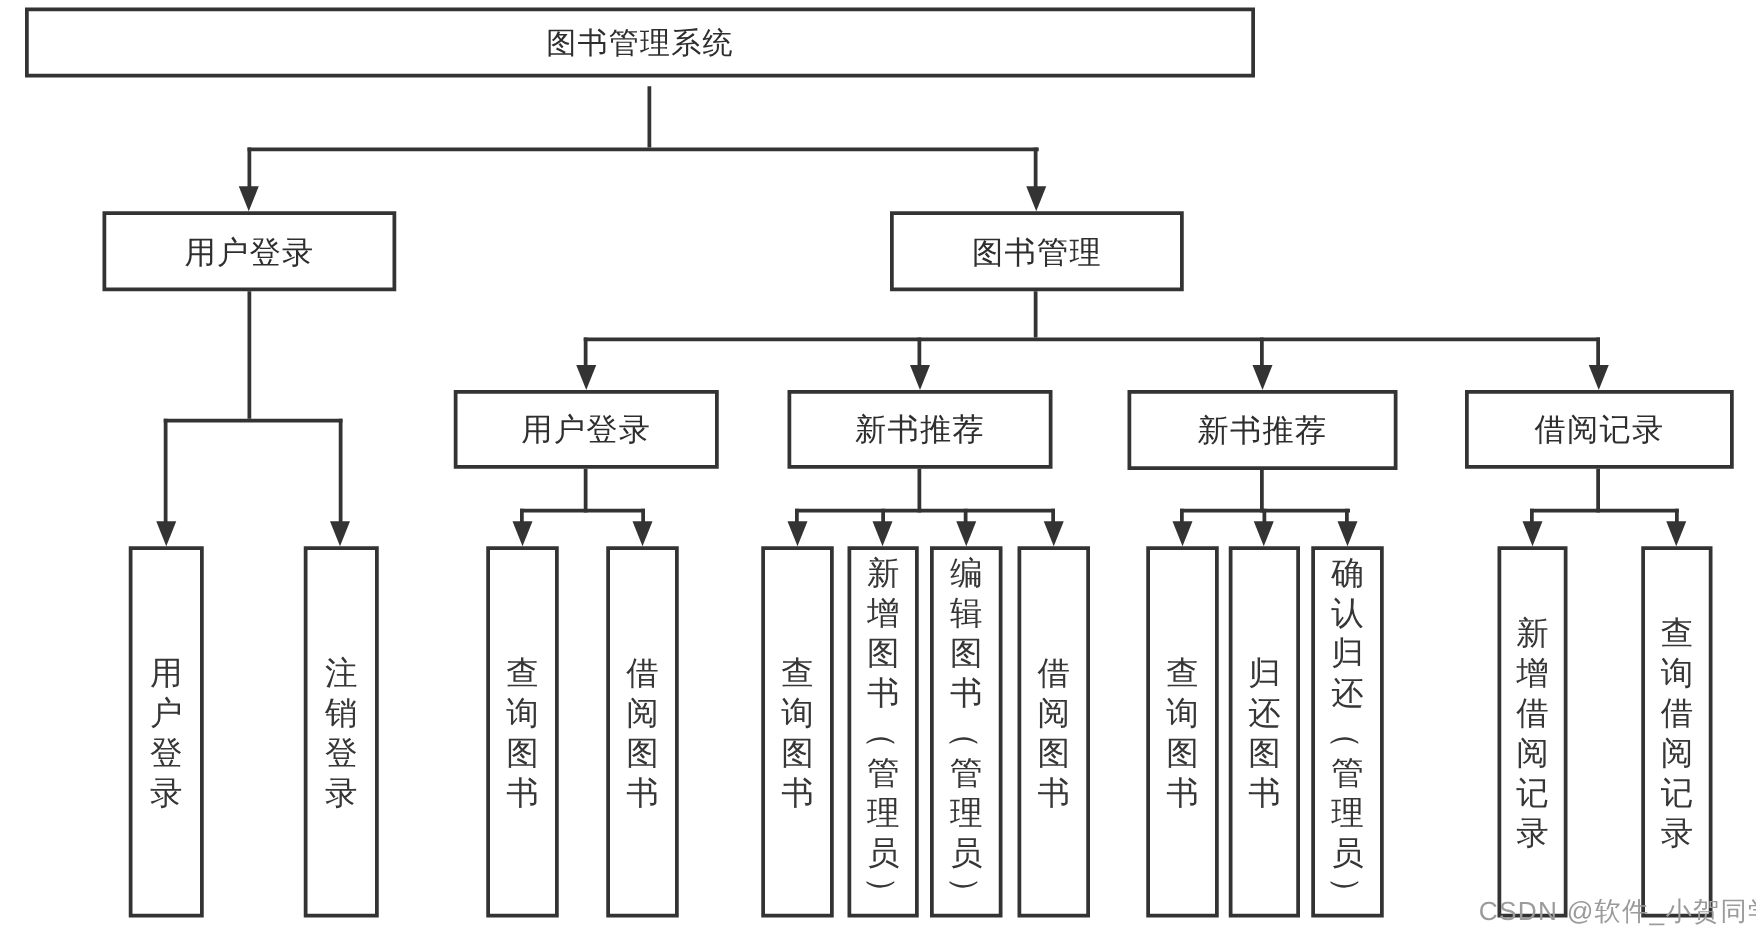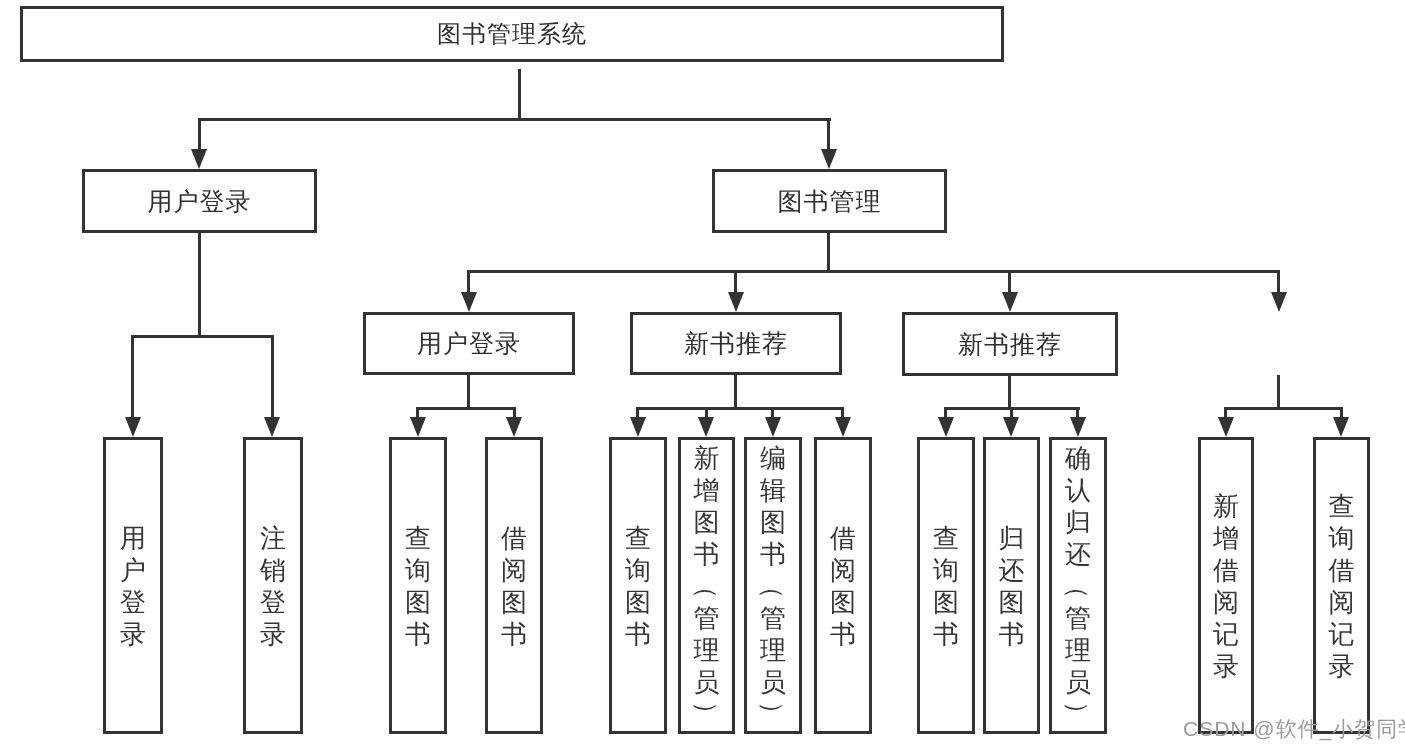--- a/index.html
+++ b/index.html
@@ -64,20 +64,23 @@
 
   <div class="box" style="left:363px;top:312px;width:212px;height:63px;">
     <span class="hlabel">用户登录</span>
   </div>
   <div class="box" style="left:630px;top:312px;width:212px;height:63px;">
     <span class="hlabel">新书推荐</span>
   </div>
   <div class="box" style="left:902px;top:312px;width:216px;height:64px;">
     <span class="hlabel">新书推荐</span>
   </div>
+  <div class="box" style="left:1172px;top:312px;width:215px;height:63px;">
+    <span class="hlabel">借阅记录</span>
+  </div>
 
   <div class="vbox" style="left:103px;top:437px;width:60px;height:297px;">
       <span class="vch">用</span>
       <span class="vch">户</span>
       <span class="vch">登</span>
       <span class="vch">录</span>
     </div>
   <div class="vbox" style="left:243px;top:437px;width:60px;height:297px;">
       <span class="vch">注</span>
       <span class="vch">销</span>

